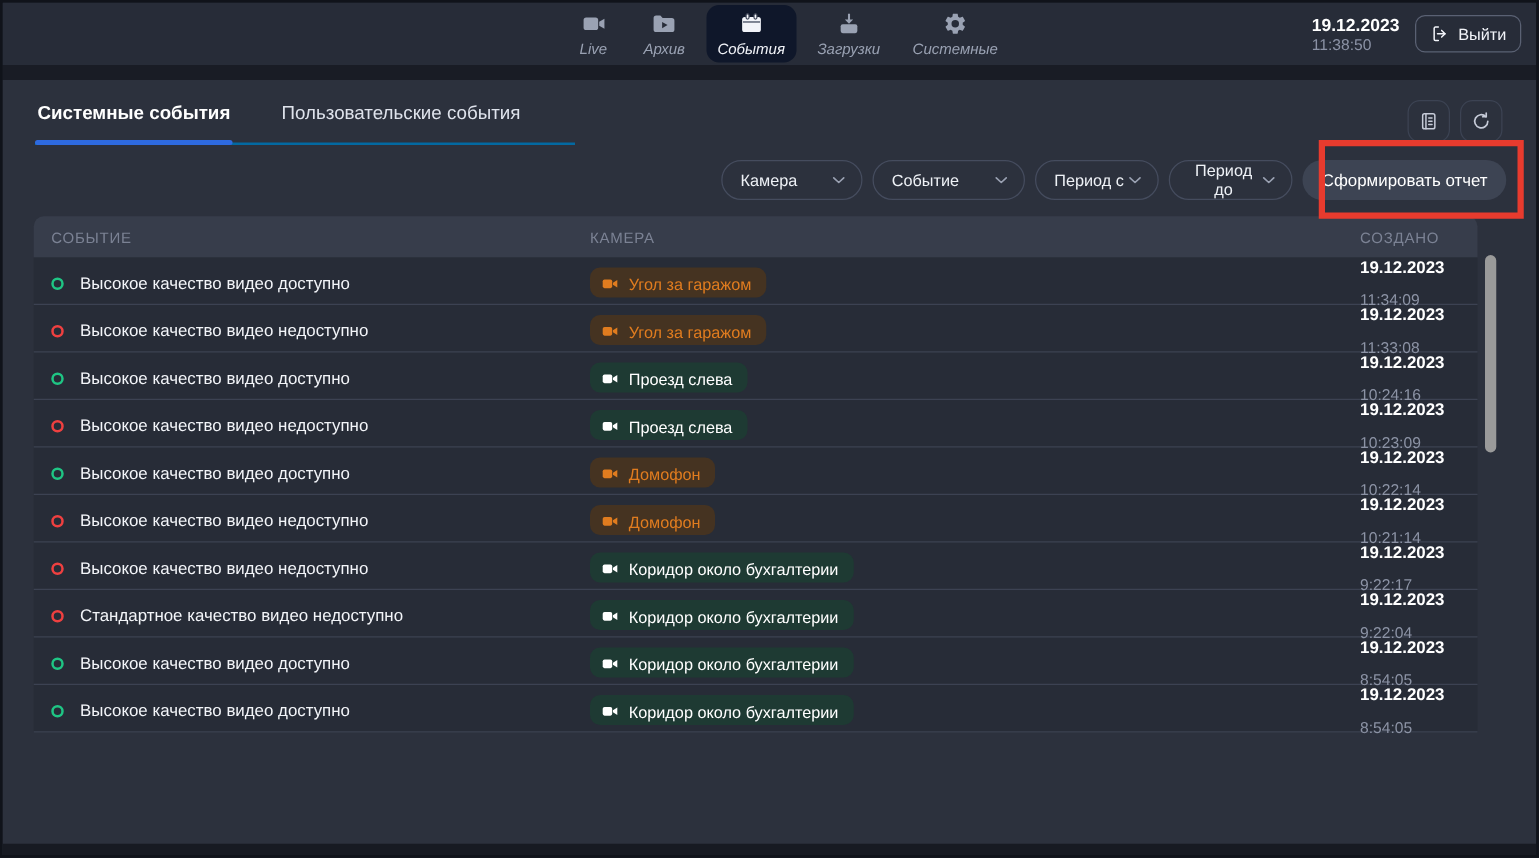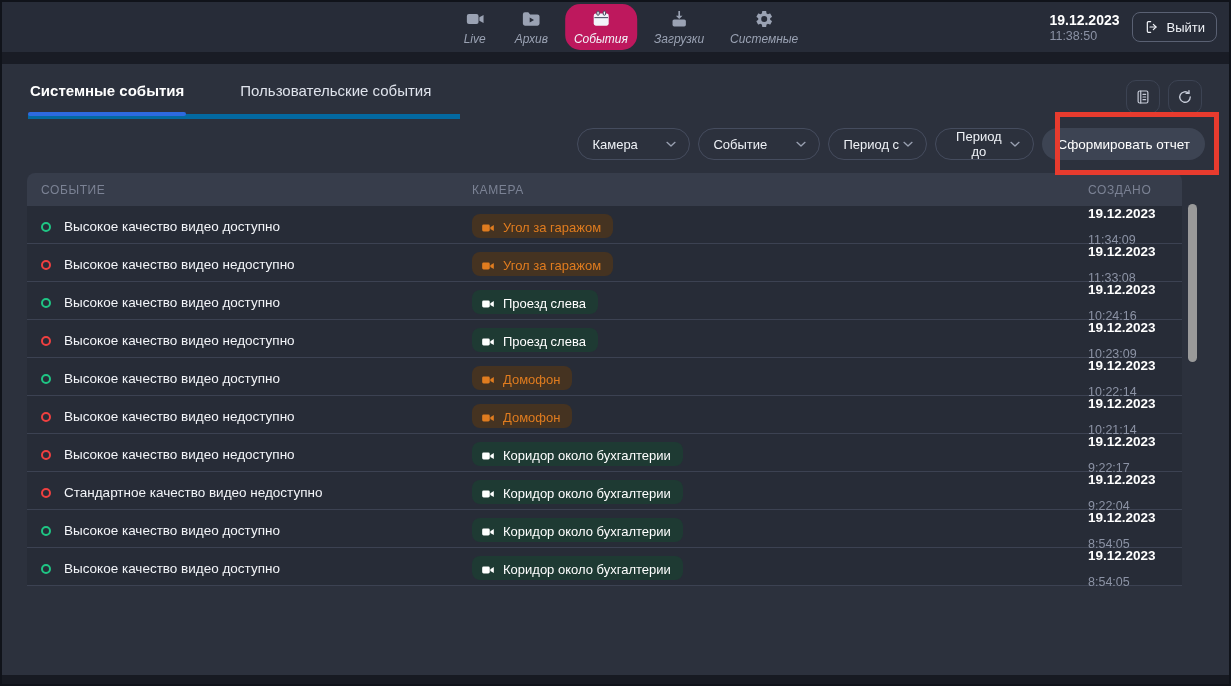--- a/index.html
+++ b/index.html
@@ -8,39 +8,39 @@
   .app { position:relative; width:1231px; height:686px; background:#171a22;
          border:2px solid #10131a; overflow:hidden; }
 
   
   .topbar { position:absolute; left:0; top:0; right:0; height:50px; background:#272c38; }
   .topbar-nav { position:absolute; left:calc(50% + 14px); top:2px; transform:translateX(-50%);
                 display:flex; gap:8px; height:46px;font-style:italic; }
   .nav-item { display:flex; flex-direction:column; align-items:center; justify-content:center;
               gap:3px; padding:0 9px; border-radius:10px; color:#9aa2b3; font-size:12px;
               cursor:pointer; min-width:46px; }
-  .nav-item.active { background:#be185d; color:#f2f4f9;border-radius:15px; }
+  .nav-item.active { background:#0f172a; color:#f2f4f9; }
   .nav-item .nav-icon { width:20px; height:20px; display:flex; }
   .nav-item svg { width:20px; height:20px; }
   .topbar-right { position:absolute; right:12px; top:0; height:50px; display:flex;
                   align-items:center; gap:12px; }
   .datetime .date { font-size:14px; font-weight:bold; color:#ffffff; }
   .datetime .time { font-size:12.5px; color:#8b92a5; margin-top:1px; }
   .logout-btn { display:flex; align-items:center; gap:7px; border:1px solid #5a6173;
                 border-radius:8px; padding:6px 11px; color:#f2f4f9; font-size:13px;
                 background:transparent; cursor:pointer; }
   .logout-btn svg { width:16px; height:16px; }
 
   .strip { position:absolute; left:0; right:0; top:50px; height:12px; background:#191c25; }
 
   
   .content { position:absolute; left:0; right:0; top:62px; bottom:0; background:#2c313d; }
 
-  .tabs { position:absolute; left:26px; top:0; width:432px; display:flex; gap:52px;
-          border-bottom:5px solid #0369a1; }
+  .tabs { position:absolute; left:26px; top:0; width:432px; display:flex; gap:37px;
+          border-bottom:2px solid #0369a1; }
   .tab { padding:18px 2px 15px; font-size:15px; color:#d9deе8; color:#dfe3ec; position:relative;
          cursor:pointer; white-space:nowrap; }
   .tab.active { color:#ffffff; font-weight:bold; }
   .tab.active::after { content:""; position:absolute; left:0; right:0; bottom:-2px; height:4px;
                        border-radius:2px; background:#2e6ae0; }
 
   .icon-btns { position:absolute; right:27px; top:16px; display:flex; gap:8px; }
   .icon-btn { width:34px; height:34px; border:1px solid #3c4353; border-radius:10px;
               background:transparent; color:#c6cbd8; display:flex; align-items:center;
               justify-content:center; cursor:pointer; }

